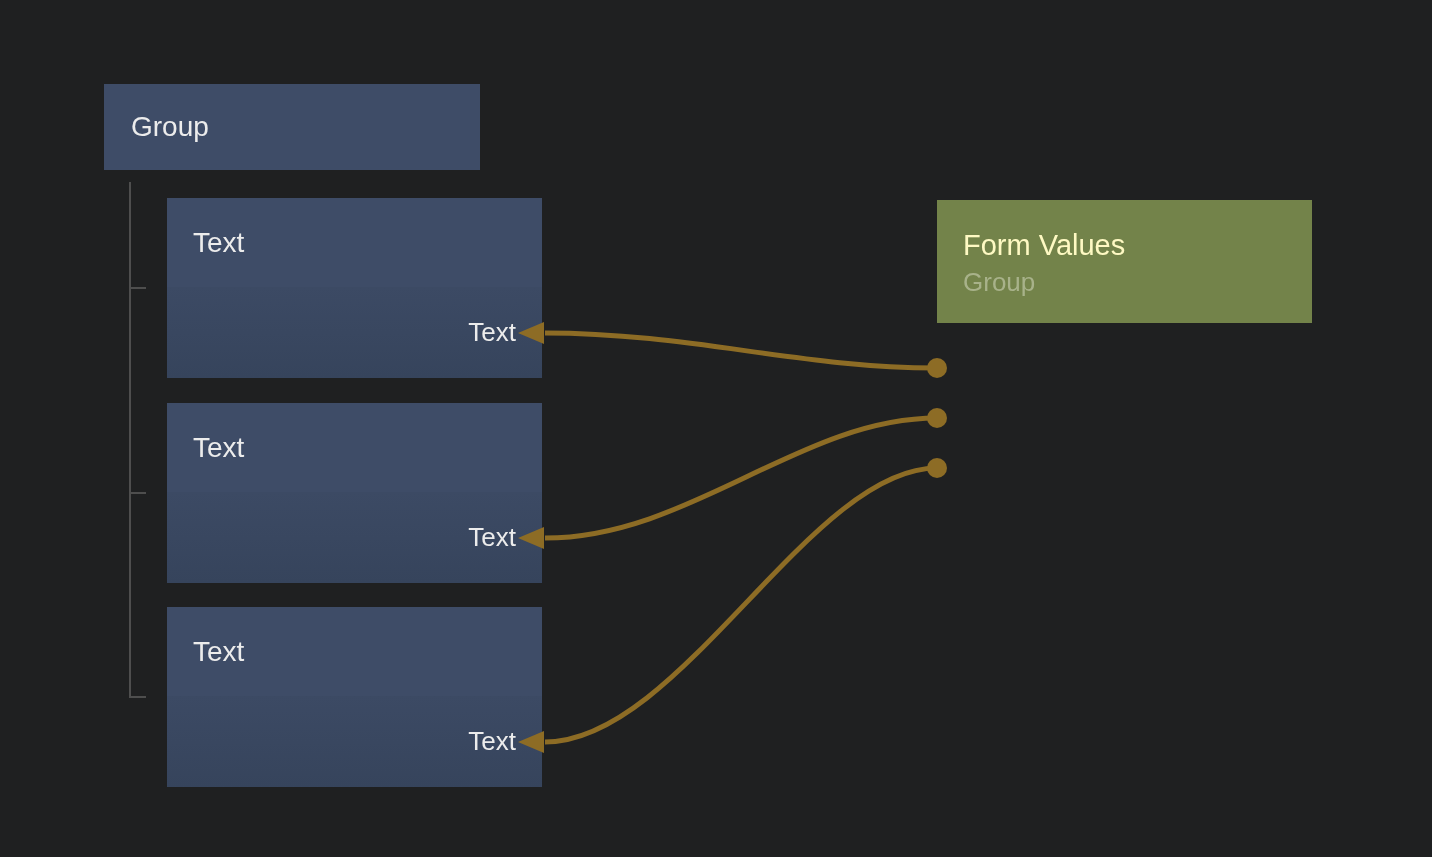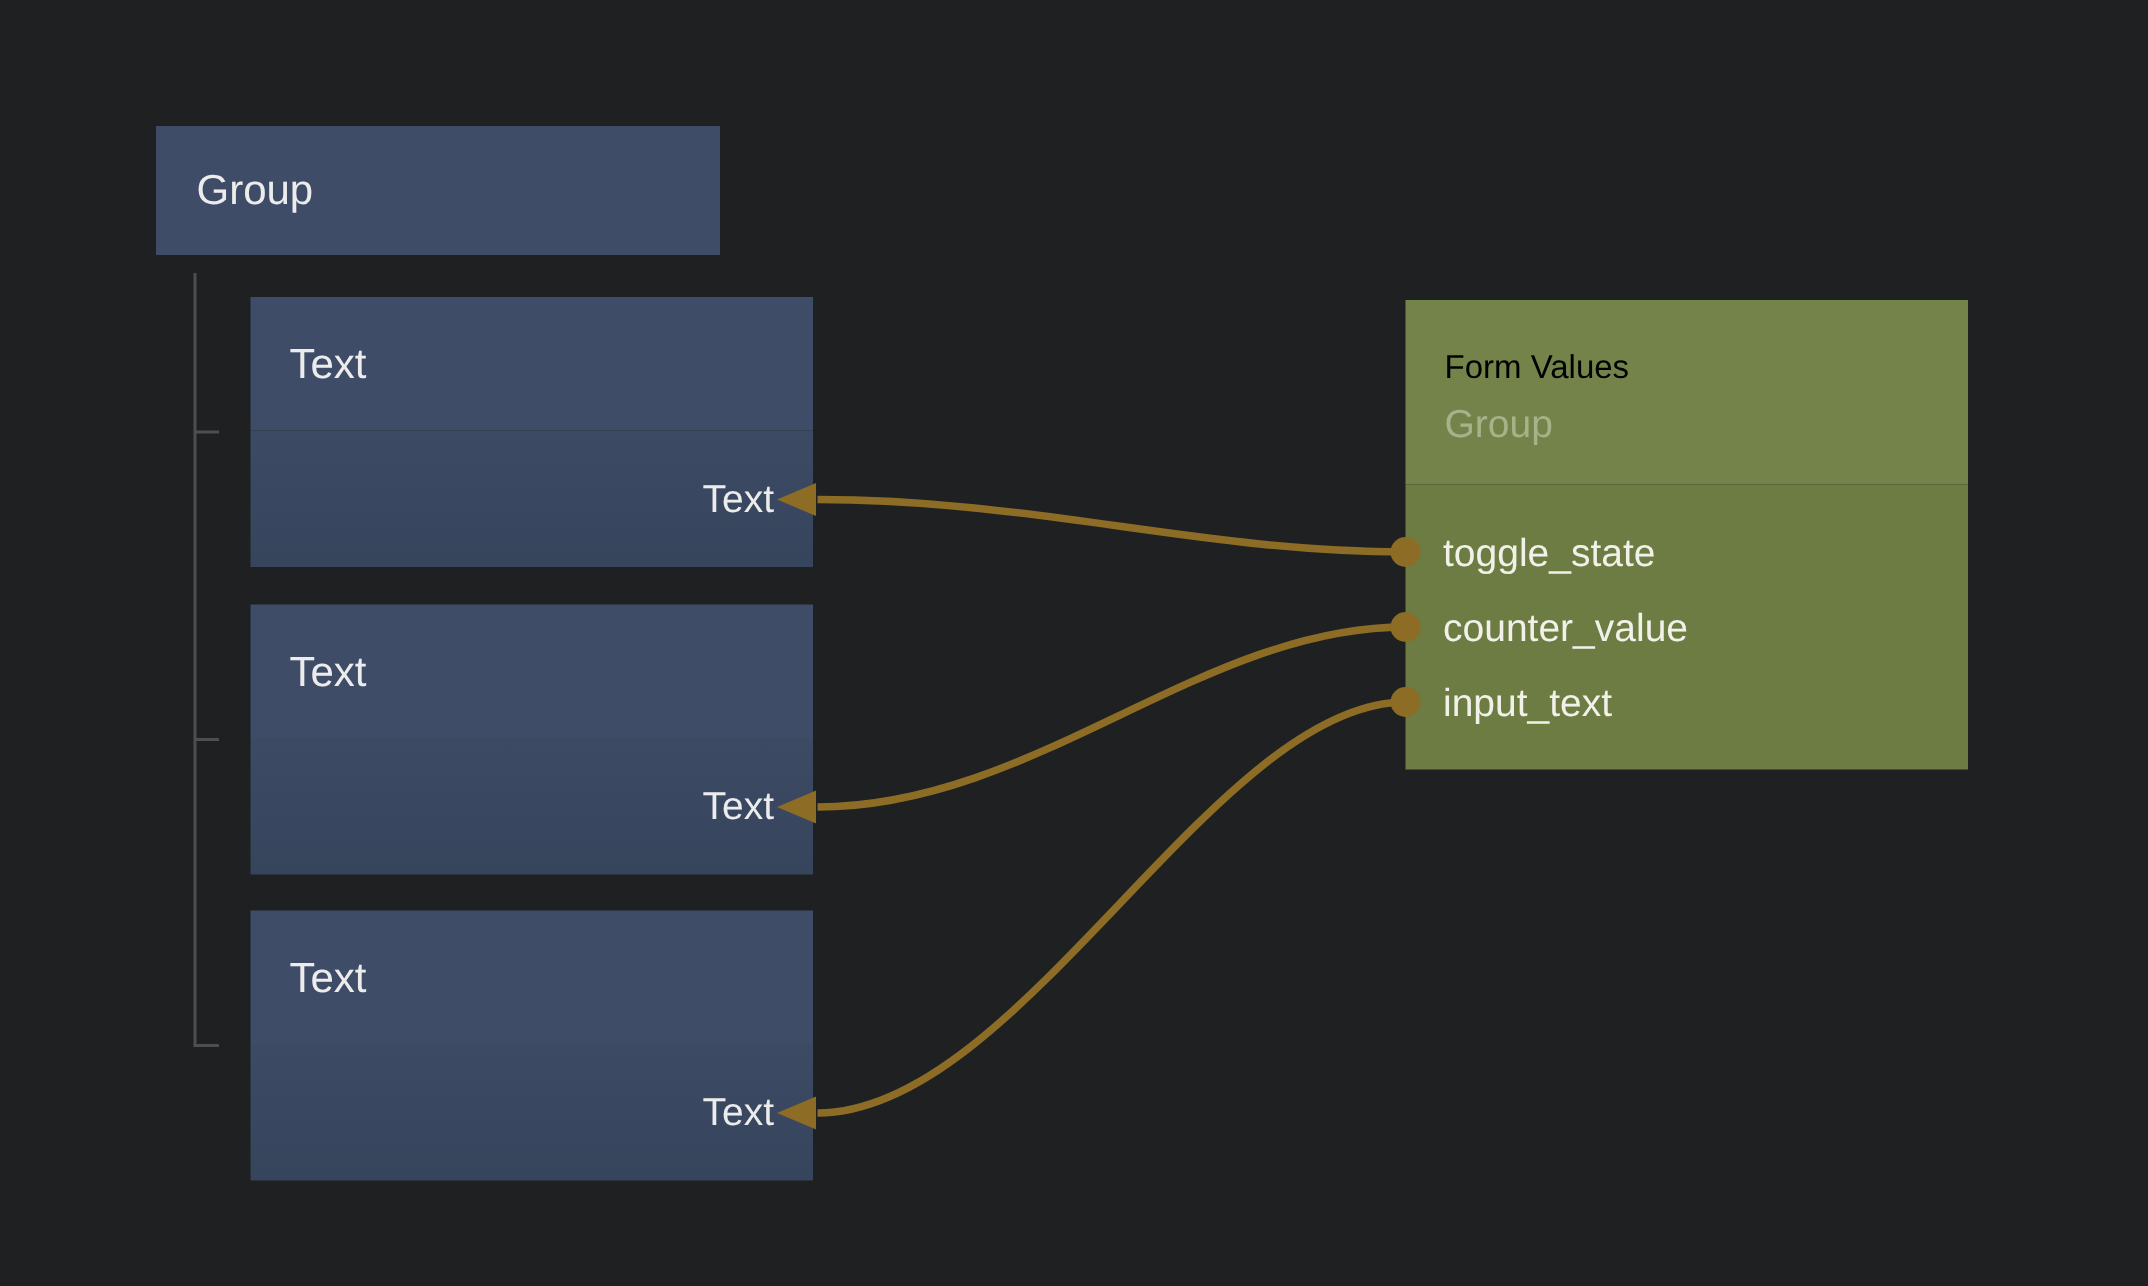--- a/index.html
+++ b/index.html
@@ -54,21 +54,21 @@
   .text-node-2{top:403px;}
   .text-node-3{top:607px;}
   .port-label{font-size:26px;color:var(--text-primary);}
 
   
   .form-node{left:937px;top:200px;width:375px;height:313px;}
   .form-node .fhdr{
     height:123px;background:var(--node-green-header);
     display:flex;flex-direction:column;justify-content:center;padding-left:26px;
   }
-  .form-title{font-size:22px;line-height:40px;color:#000000;}
+  .form-title{font-size:29px;line-height:40px;color:#fef9c3;}
   .form-subtitle{font-size:26px;line-height:34px;color:var(--text-muted);}
   .form-node .fbod{
     height:190px;background:var(--node-green-body);
     display:flex;flex-direction:column;justify-content:center;padding-left:25px;
   }
   .field-row{height:50px;display:flex;align-items:center;font-size:26px;color:#f1f1ea;}
 </style>
 </head>
 <body>
 
@@ -120,26 +120,15 @@
     <div class="bod">
       <span class="port-label">Text</span>
     </div>
   </div>
 
   <div class="node form-node">
     <div class="fhdr">
       <div class="form-title">Form Values</div>
       <div class="form-subtitle">Group</div>
     </div>
-    <div class="fbod">
-      <div class="field-row">
-        <span>toggle_state</span>
-      </div>
-      <div class="field-row">
-        <span>counter_value</span>
-      </div>
-      <div class="field-row">
-        <span>input_text</span>
-      </div>
-    </div>
   </div>
 
 </div>
 
 </body></html>

